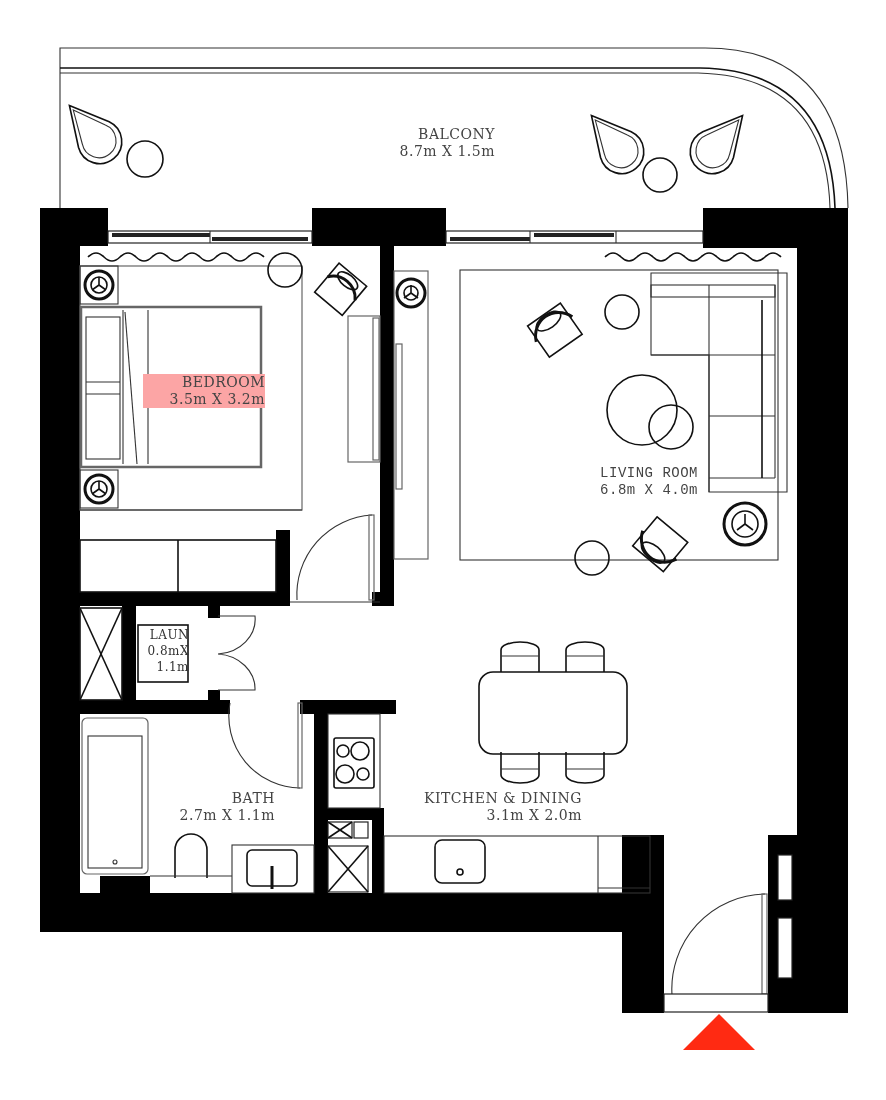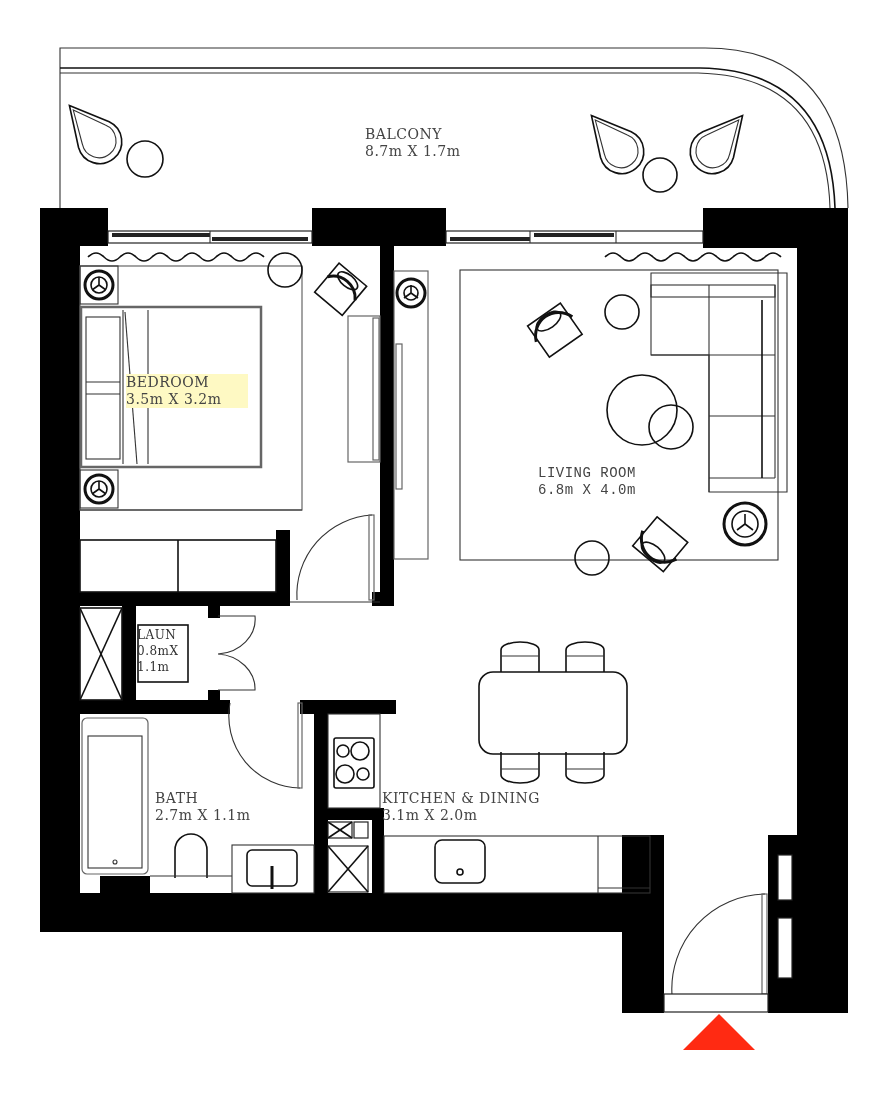--- a/index.html
+++ b/index.html
@@ -9,21 +9,21 @@
   .ln { fill: none; stroke: #111; stroke-width: 1.6; }
   .ln-thin { fill: none; stroke: #333; stroke-width: 1.1; }
   .ln-gray { fill: none; stroke: #666; stroke-width: 1.2; }
   .ln-thick { fill: none; stroke: #111; stroke-width: 3; }
   .win { fill: #fff; stroke: #222; stroke-width: 1.2; }
   .win-dark { fill: #222; }
   .label {
     position: absolute;
     font-family: "DejaVu Serif", "Liberation Serif", serif;
     color: #444;
-    text-align: left;
+    text-align: right;
     line-height: 17px;
     letter-spacing: 0.5px;
     font-size: 14px;
     white-space: nowrap;
   }
   .label .name, .label .dims { display: block; }
   .label.small { font-size: 12px; line-height: 16px; color: #333; }
   #entry-arrow { position: absolute; }
 </style>
 </head>
@@ -266,24 +266,24 @@
   </g>
   <g>
     <path class="ln-thin" d="M672 995 A95 95 0 0 1 765 894"></path>
     <rect class="ln-gray" x="762" y="894" width="5" height="100"></rect>
     <rect class="win" x="664" y="994" width="104" height="18"></rect>
   </g>
 </svg>
 
 <div class="label" style="left:365px; top:126px; width:130px;">
   <span class="name">BALCONY</span>
-  <span class="dims">8.7m X 1.7m</span>
-</div>
-
-<div class="label" style="left:126px; top:374px; width:122px; background:#fef9c3;">
+  <span class="dims">8.7m X 1.5m</span>
+</div>
+
+<div class="label" style="left:143px; top:374px; width:122px; background:#fca5a5;">
   <span class="name">BEDROOM</span>
   <span class="dims">3.5m X 3.2m</span>
 </div>
 
 <div class="label" style="left:538px; top:465px; width:160px;font-family:Liberation Mono, monospace;">
   <span class="name">LIVING ROOM</span>
   <span class="dims">6.8m X 4.0m</span>
 </div>
 
 <div class="label small" style="left:137px; top:627px; width:52px; overflow:hidden;">

